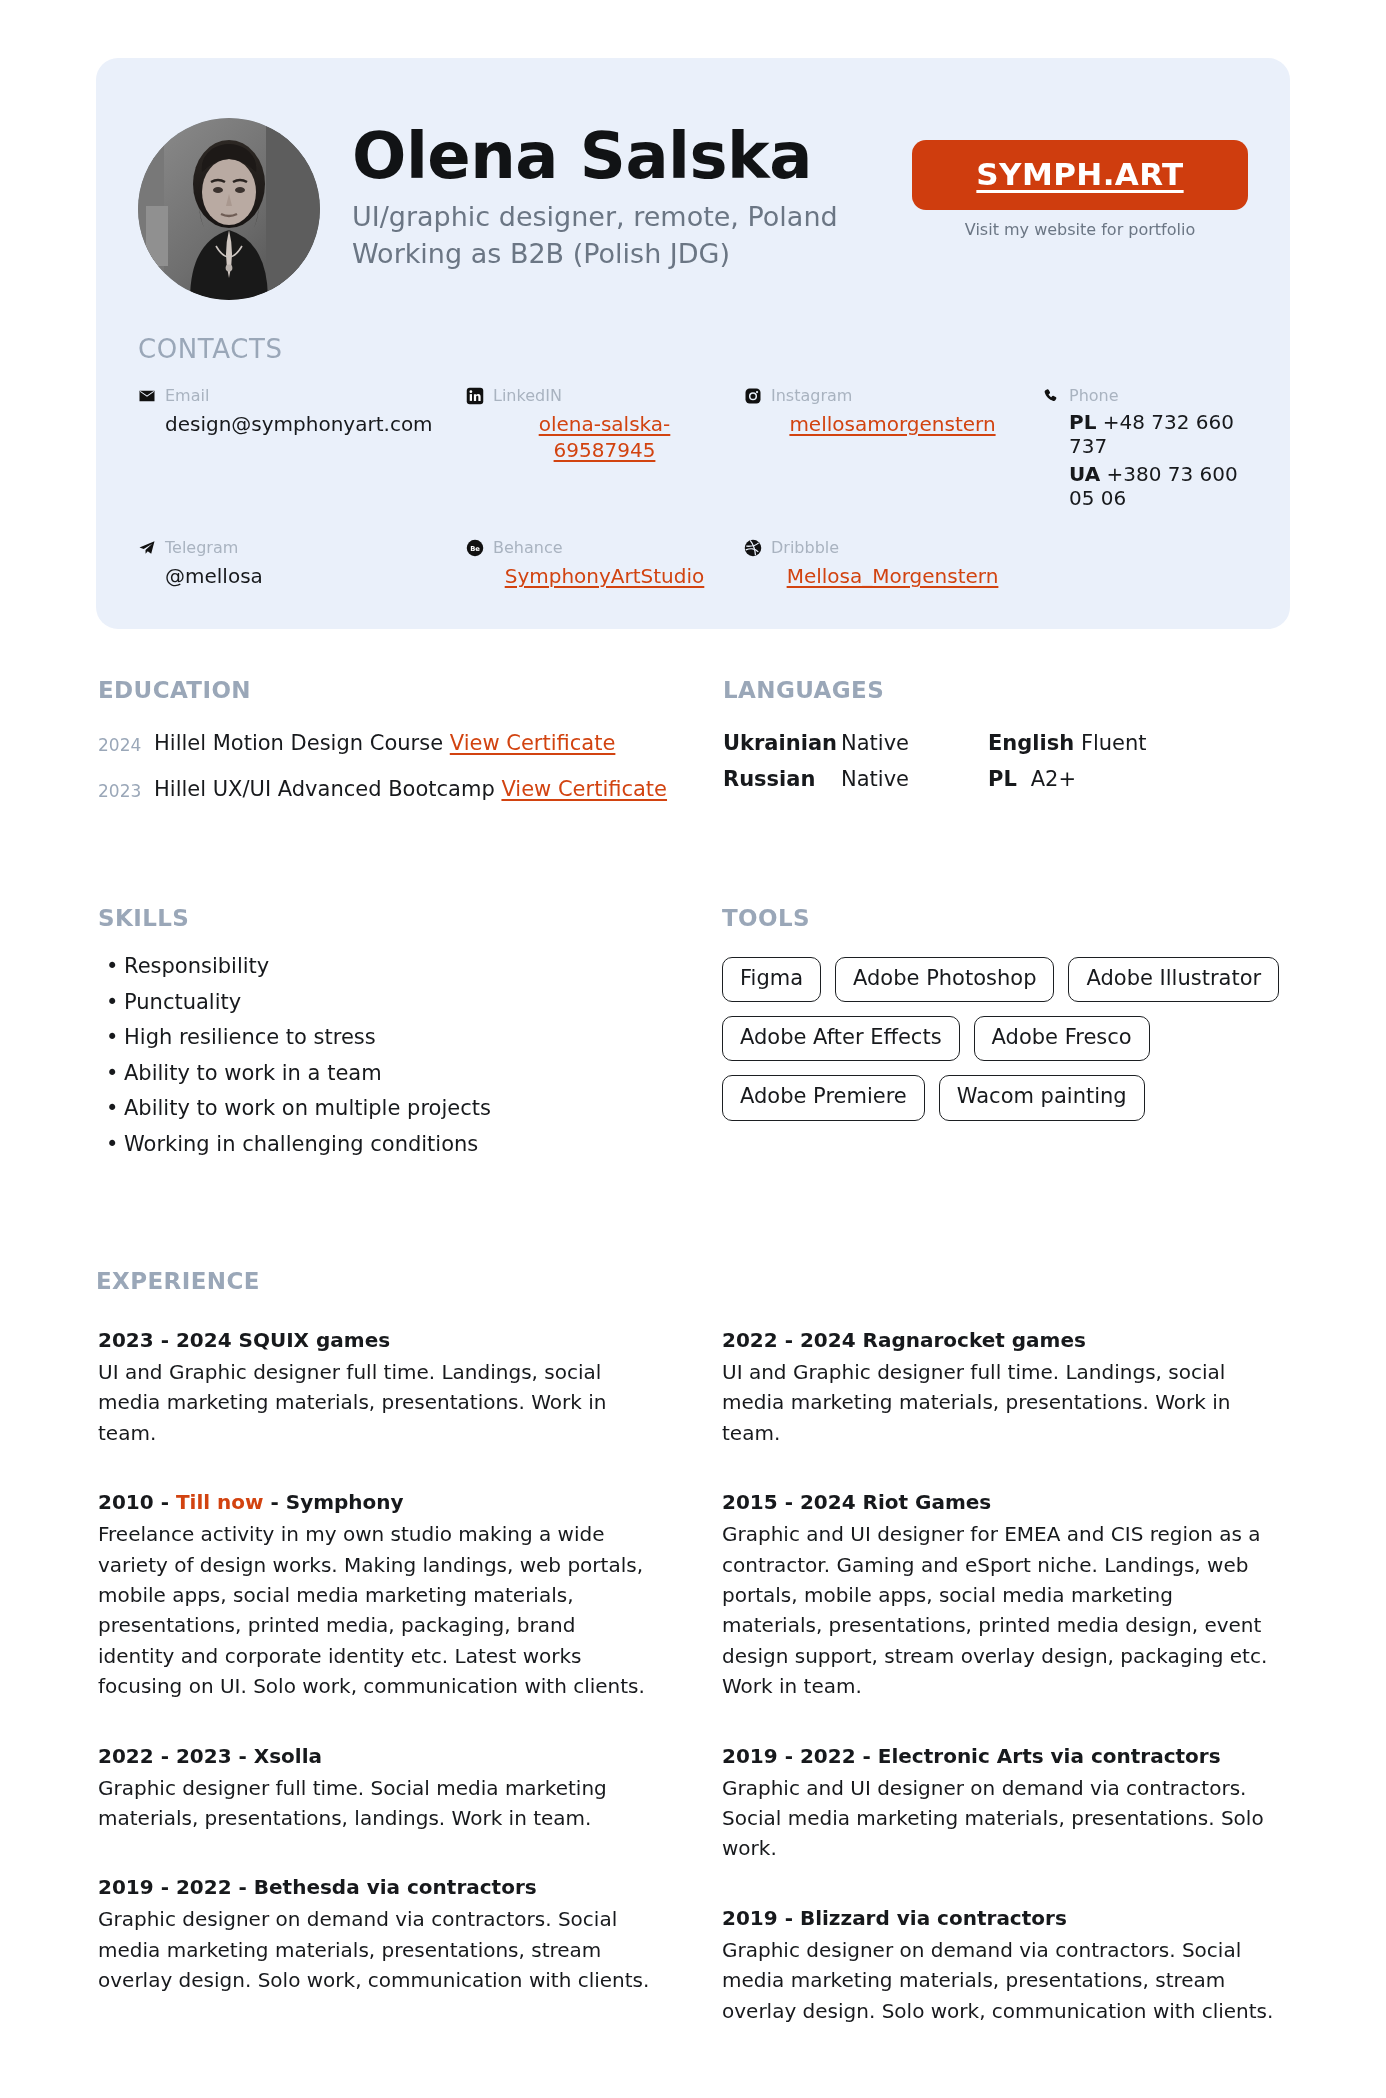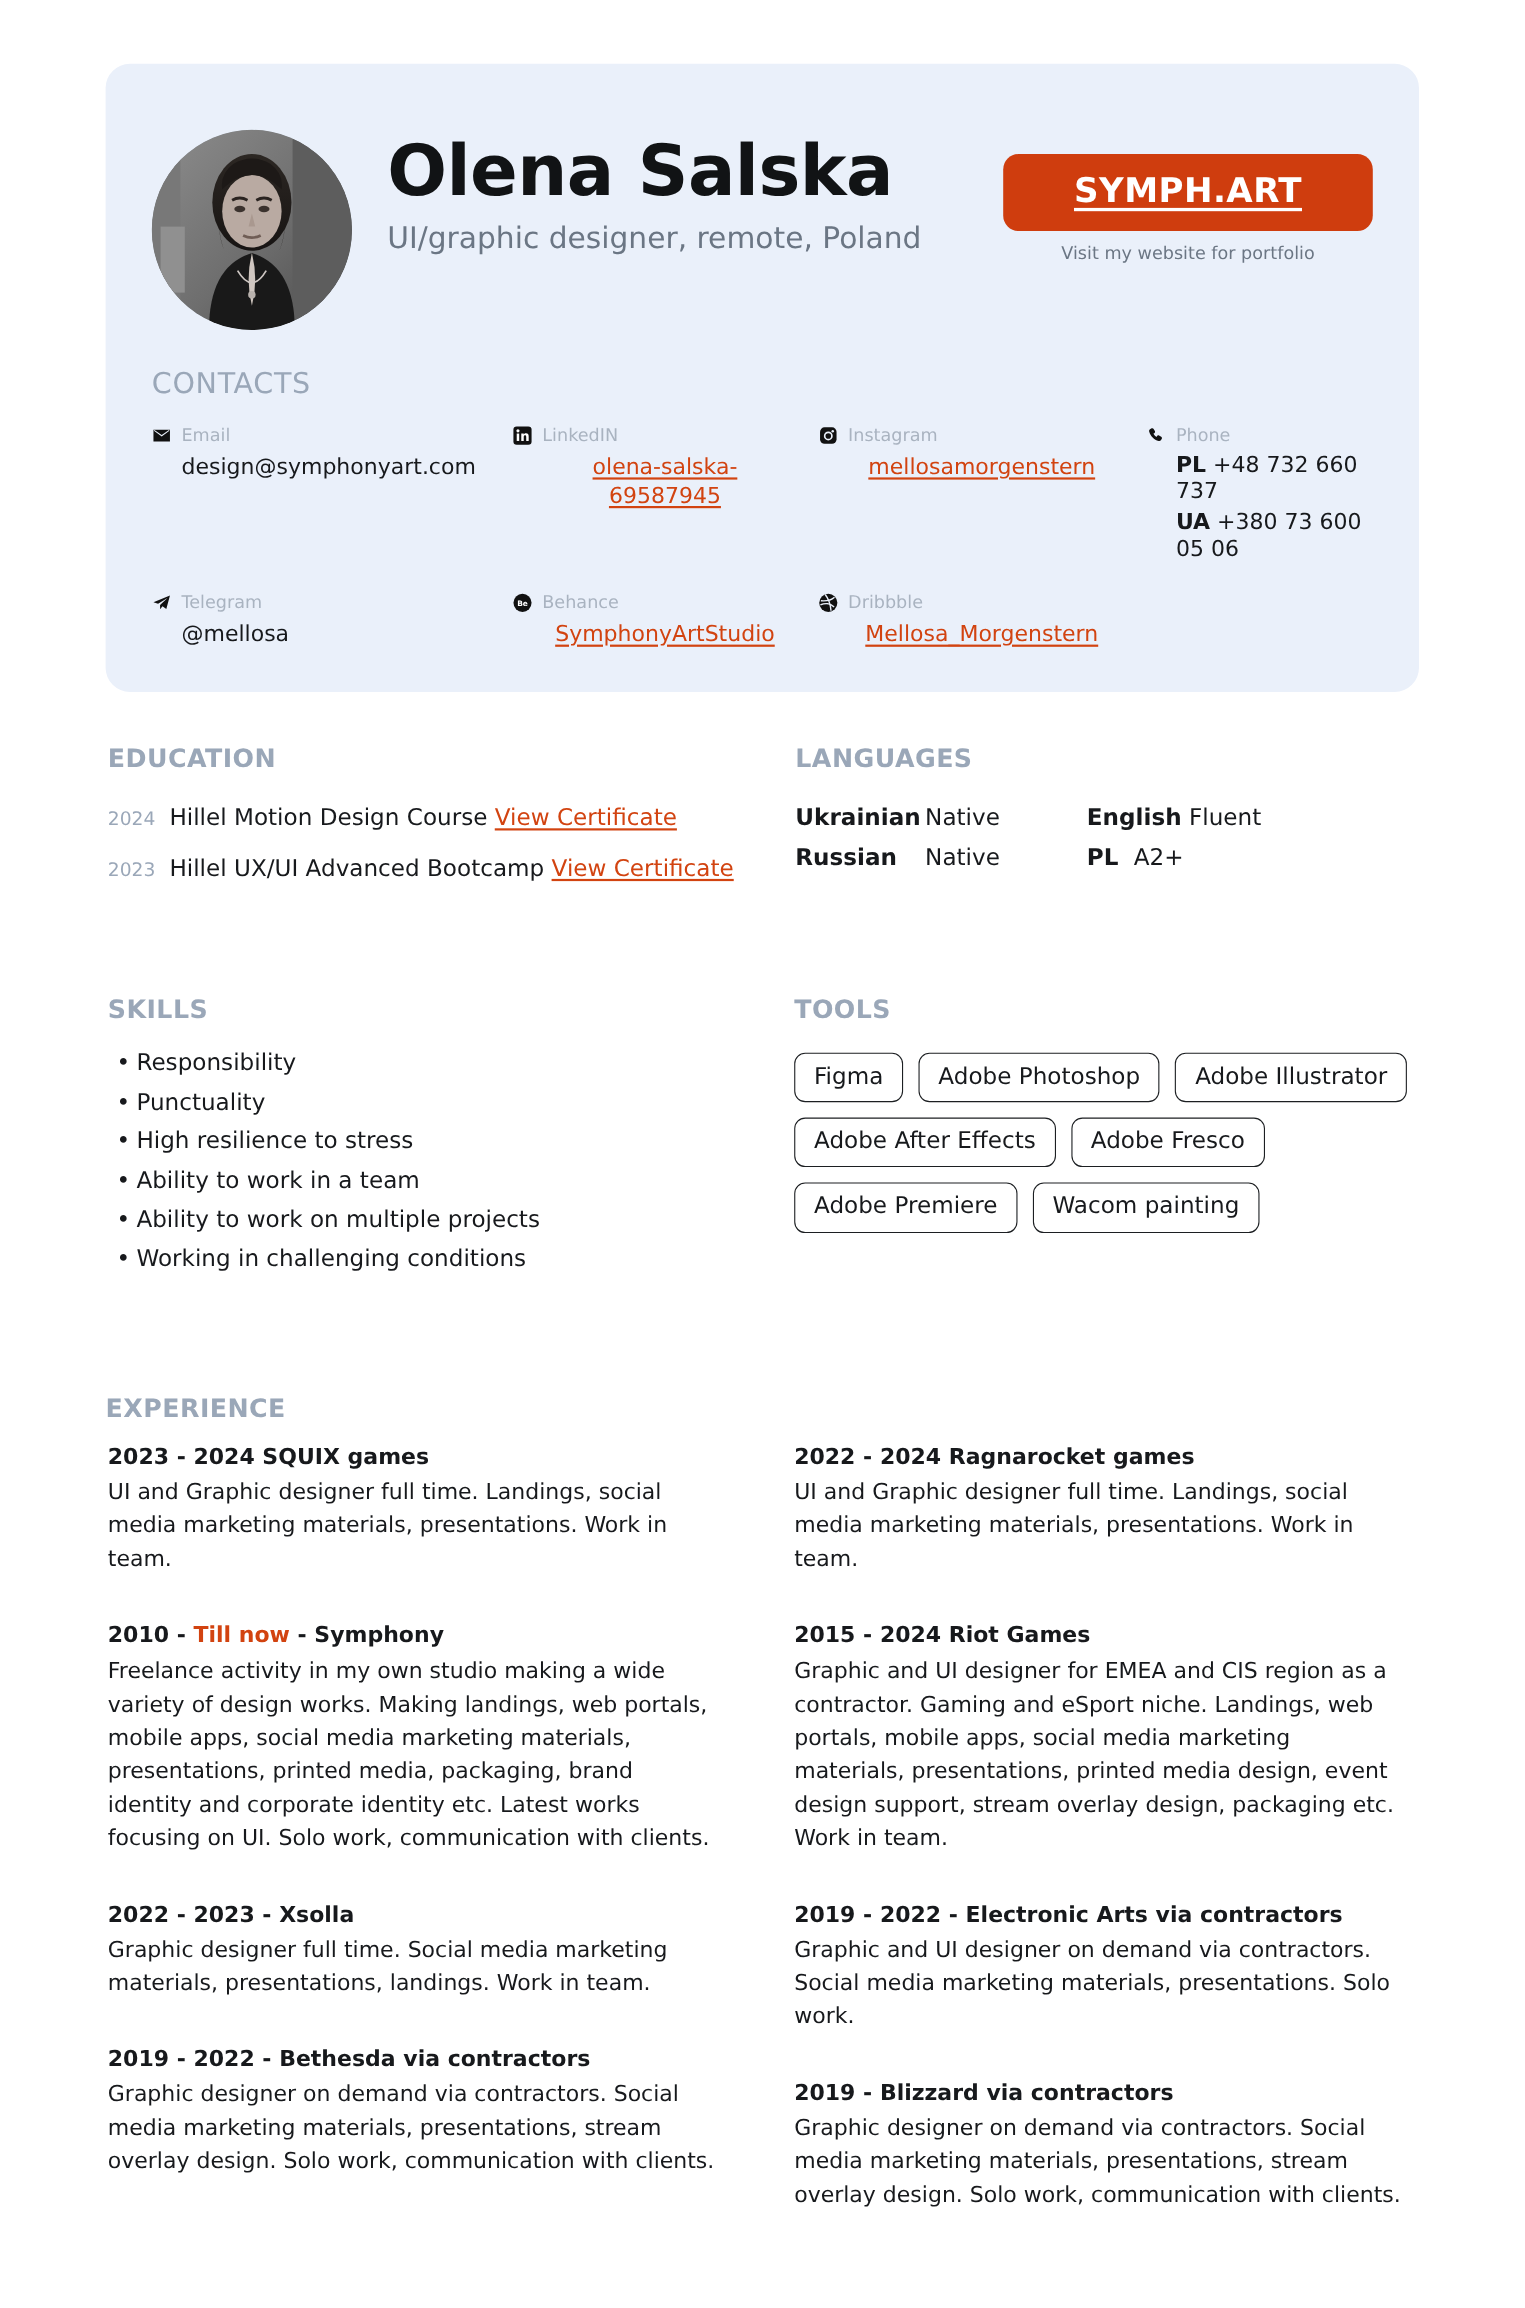--- a/index.html
+++ b/index.html
@@ -146,21 +146,21 @@
     border-radius: 10px;
     padding: 9px 17px 11px 17px;
     font-size: 21px;
     color: #17191c;
     background: #fff;
     line-height: 1.1;
     cursor: pointer;
   }
 
   .block-exp { margin-top: 100px; }
-  .exp-cols { margin-top: 18px; display: grid; grid-template-columns: 1fr 1fr; column-gap: 30px; }
+  .exp-cols { margin-top: 34px; display: grid; grid-template-columns: 1fr 1fr; column-gap: 30px; }
   .exp-item { margin-bottom: 42px; }
   .exp-head { font-size: 20px; font-weight: 700; color: #17191c; margin-bottom: 5px; }
   .exp-head .now { color: #d24310; }
   .exp-desc { font-size: 20px; color: #17191c; line-height: 1.52; max-width: 552px; }
 </style>
 </head>
 <body>
 
 <div class="page">
 
@@ -205,20 +205,21 @@
             <path d="M78 128 Q91 150 104 128" stroke="#cdc6c2" stroke-width="1.6" fill="none"></path>
             <circle cx="91" cy="150" r="3.4" fill="#b9b2ad"></circle>
           </g>
         </svg>
       </div>
 
       <div class="identity">
         <div class="name">Olena Salska</div>
         <div class="subtitle">
           <div>UI/graphic designer, remote, Poland</div>
+          <div>Working as B2B (Polish JDG)</div>
         </div>
       </div>
 
       <div class="cta-wrap">
         <a class="cta-button">
           <span>SYMPH.ART</span>
         </a>
         <div class="cta-sub">Visit my website for portfolio</div>
       </div>
     </div>

